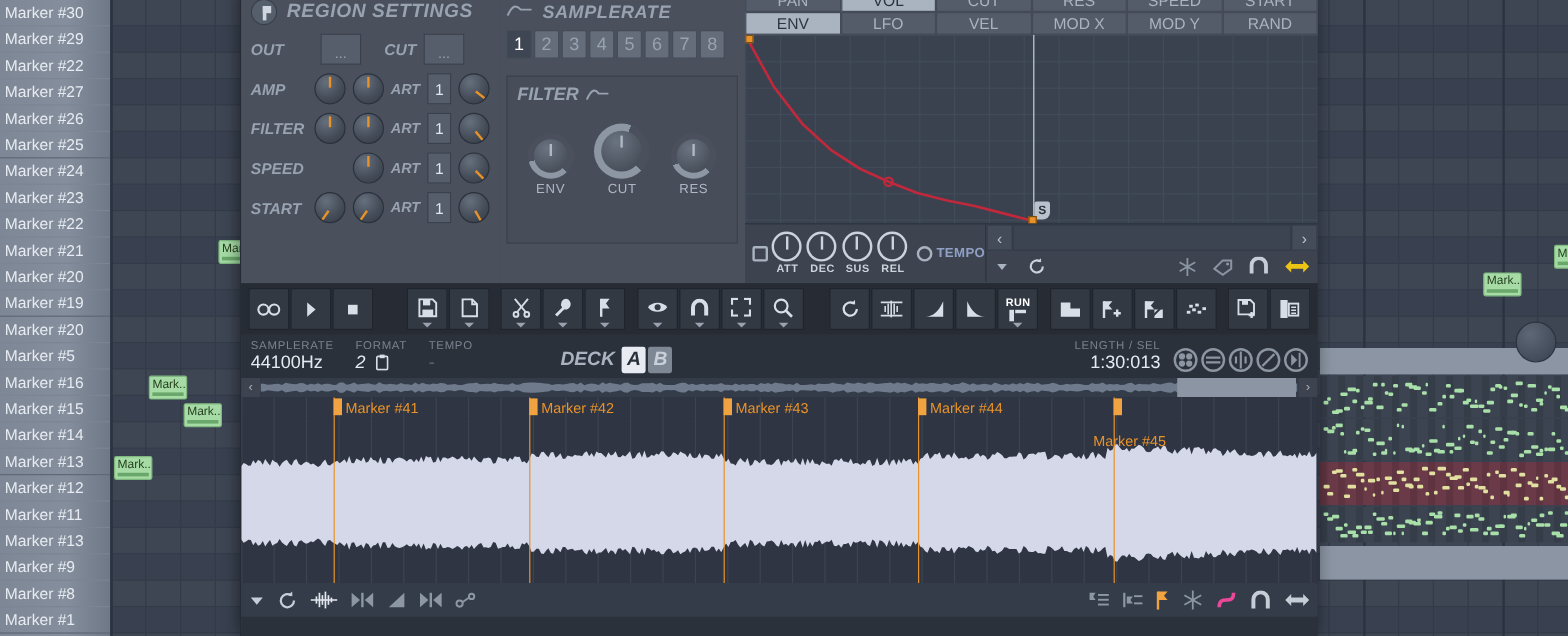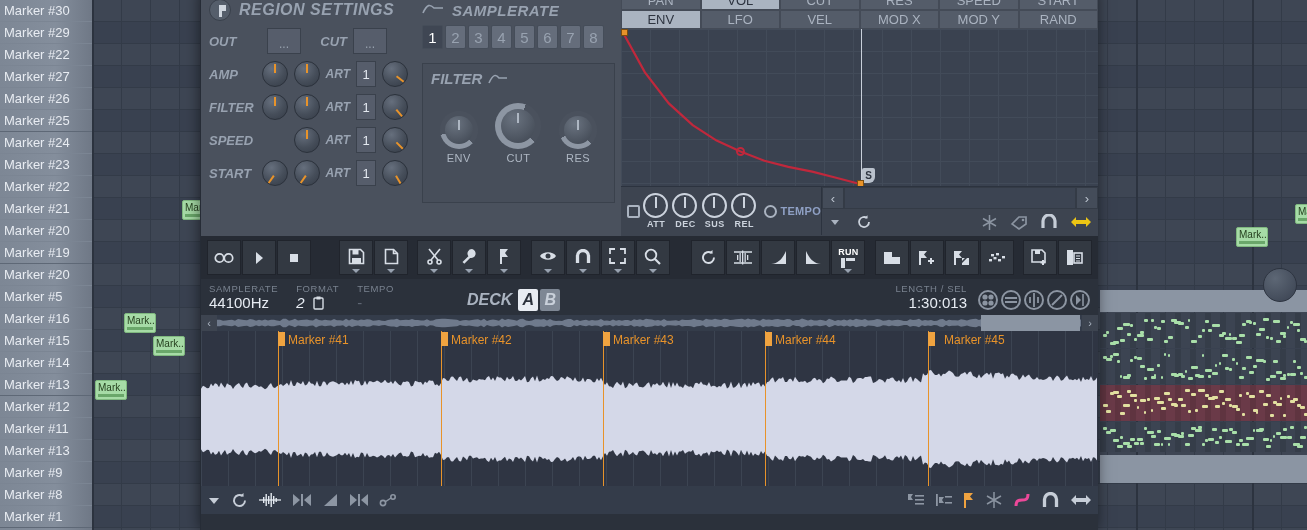--- a/index.html
+++ b/index.html
@@ -1269,21 +1269,21 @@
           <div class="mflag" style="left: 240px;"></div>
           <div class="mlabel" style="left: 246px;">Marker #42</div>
           <div class="slice" style="left: 402px; background: rgb(232, 147, 42);"></div>
           <div class="mflag" style="left: 402px;"></div>
           <div class="mlabel" style="left: 408px;">Marker #43</div>
           <div class="slice" style="left: 564px; background: rgb(232, 147, 42);"></div>
           <div class="mflag" style="left: 564px;"></div>
           <div class="mlabel" style="left: 570px;">Marker #44</div>
           <div class="slice" style="left: 727px; background: rgb(232, 147, 42);"></div>
           <div class="mflag" style="left: 727px;"></div>
-          <div class="mlabel" style="left: 739px;">Marker #45</div>
+          <div class="mlabel" style="left: 706px; margin-top: 28px;">Marker #45</div>
         </div>
     </div>
 
     <div class="btoolbar">
       <span class="bico">
         <svg width="14" height="14" viewBox="0 0 14 14">
             <path d="M2 5 L12 5 L7 11 Z" fill="#c6cdd7"></path>
           </svg>
       </span>
       <span class="bico">

